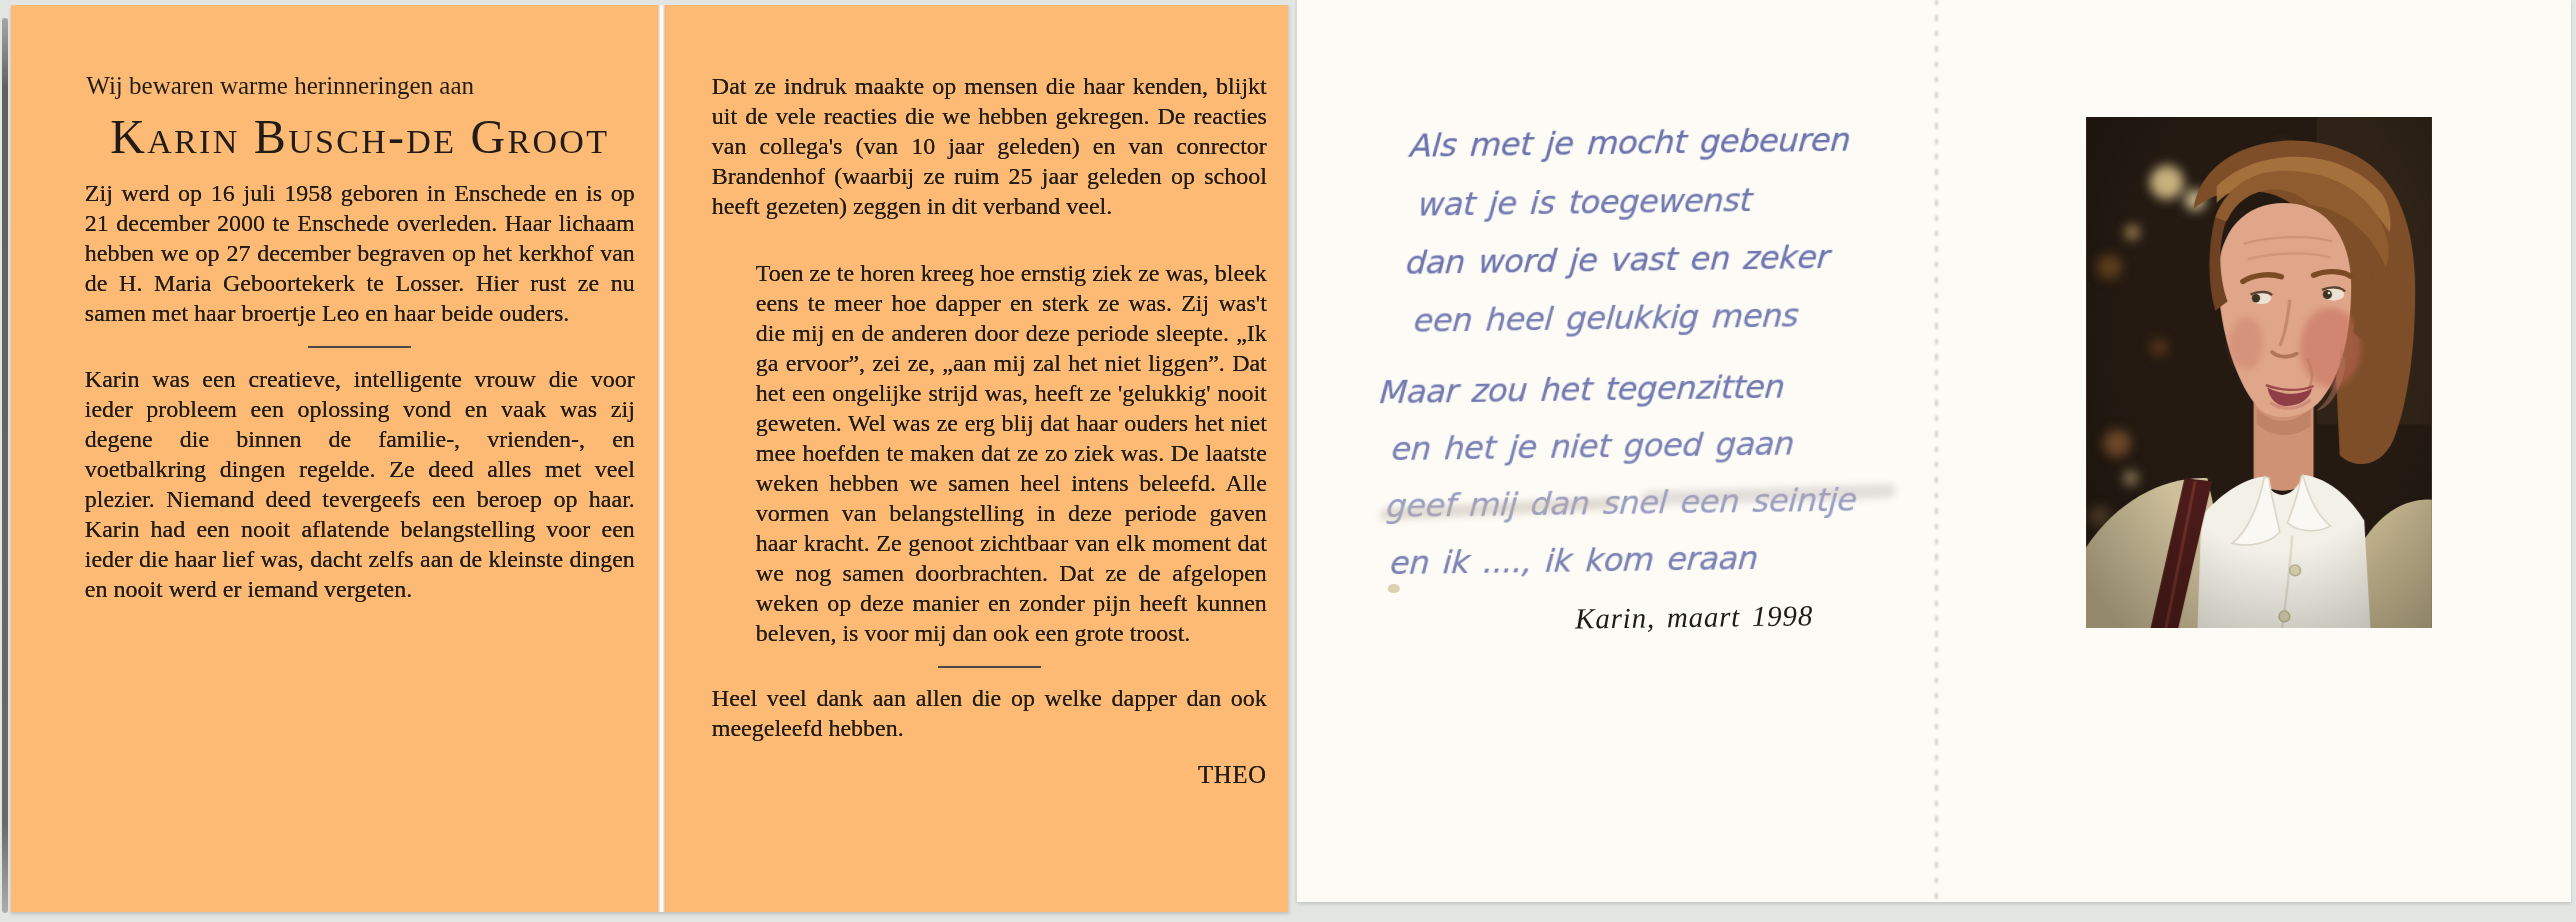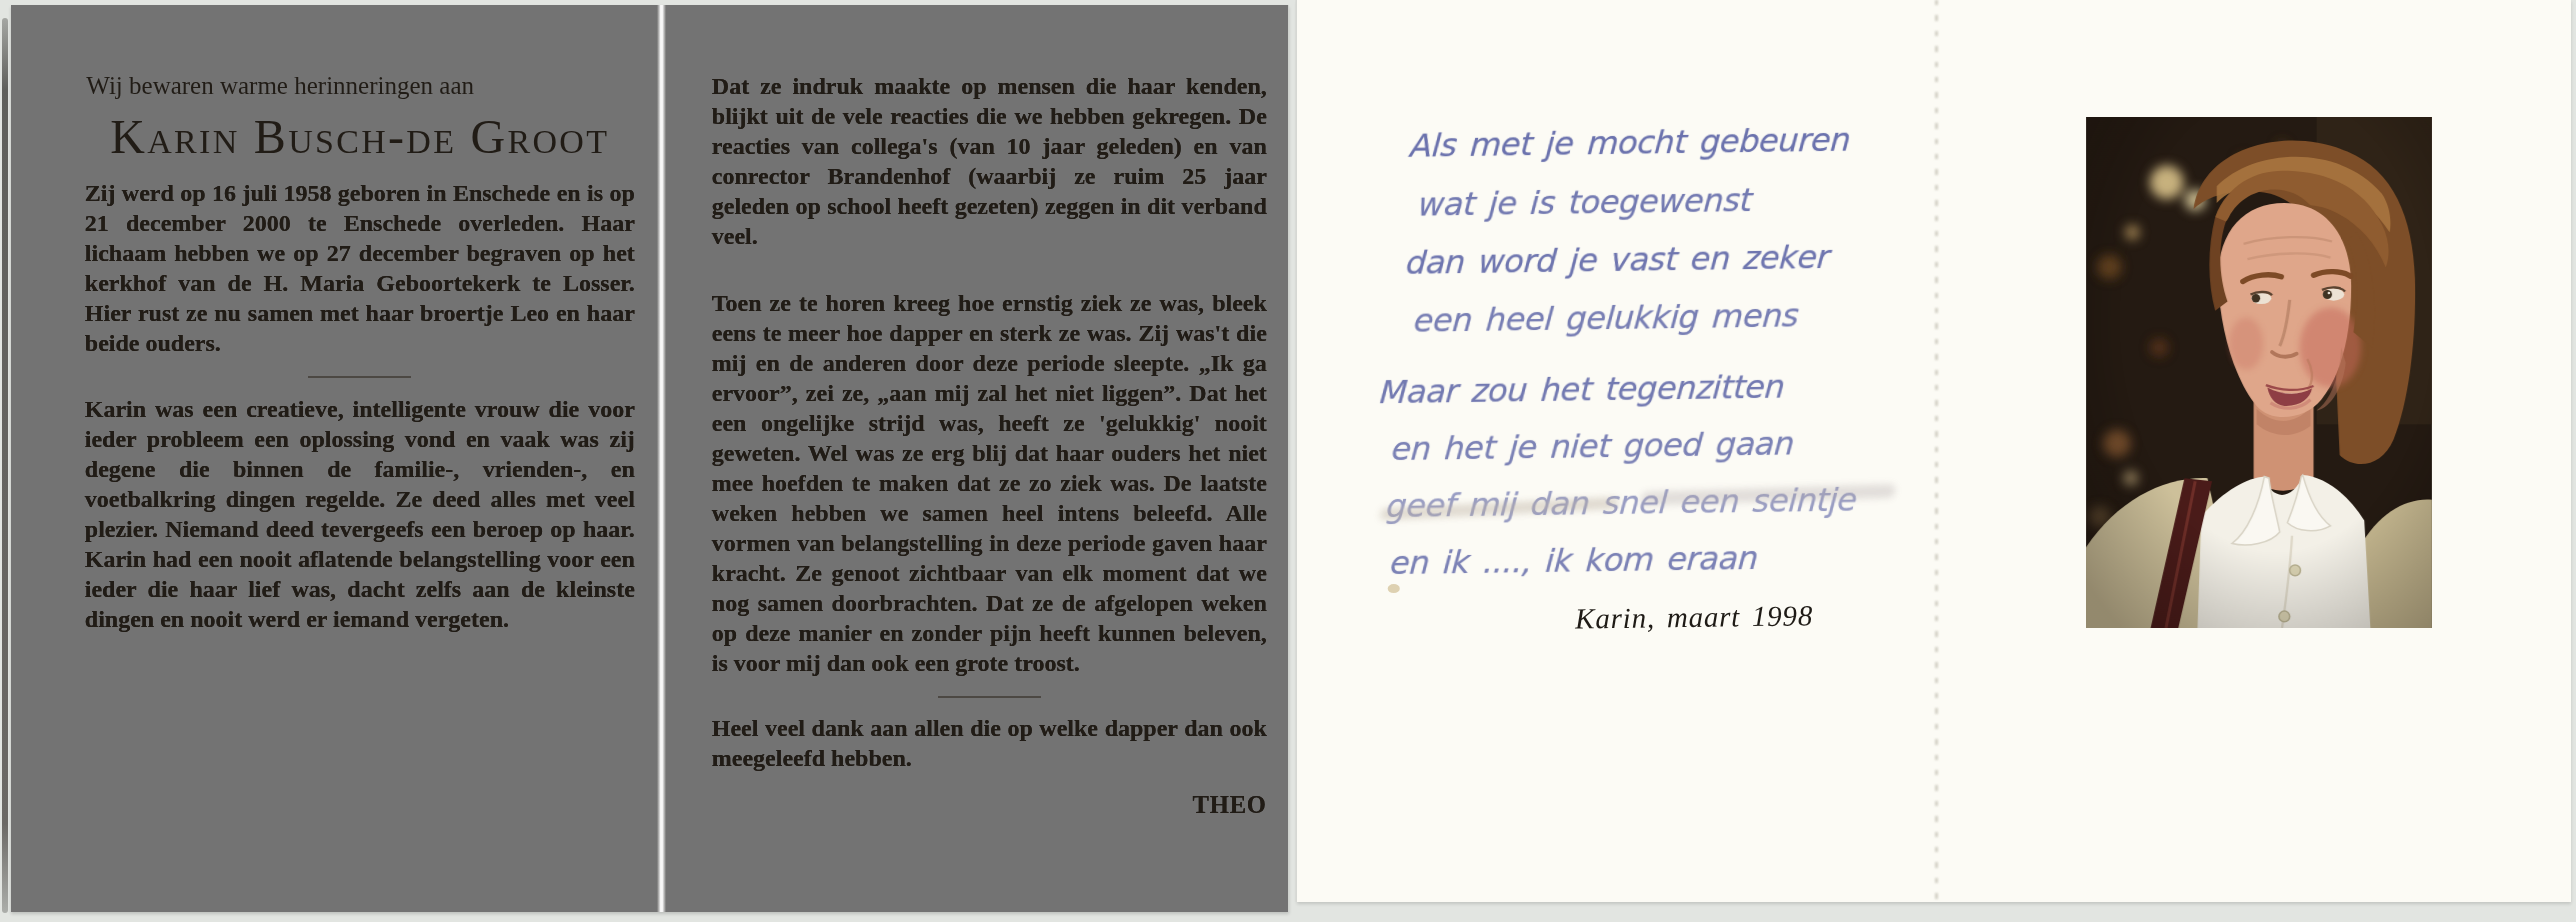--- a/index.html
+++ b/index.html
@@ -1,44 +1,44 @@
 <!DOCTYPE html>
 <html style="font-size:12.3px"><head>
 <meta charset="utf-8">
 <style>
   html,body{margin:0;padding:0;background:#dfe2de;}
   #page{position:relative;width:2576px;height:922px;background:#e2e5e1;overflow:hidden;
         font-family:"Liberation Serif",serif;color:#211c16;}
 
   
   .card{position:absolute;box-shadow:0 2.3px 3.1px rgba(0,0,0,.16);}
-  #card-left{left:10.8px;top:4.6px;width:1277px;height:907px;background:#737373;
+  #card-left{left:10.8px;top:4.6px;width:1277px;height:907px;background:#fdba74;
              border-right:1.5px solid #cfd2ce;}
   #card-right{left:1297px;top:0;width:1274px;height:902px;background:#fcfbf5;
               box-shadow:-1.5px 0 0 #d6d8d4,0 2.3px 3.1px rgba(0,0,0,.14);}
 
   #left-edge{position:absolute;left:2.3px;top:18.4px;width:6.1px;height:895px;border-radius:3.1px;opacity:.85;
              background:linear-gradient(180deg,#9a9c98,#484844 8%,#56534f 90%,#a2a4a0);}
 
   #fold-left{position:absolute;left:646px;top:0;width:9.2px;height:100%;
              background:linear-gradient(90deg,rgba(120,120,115,.18),rgba(255,255,255,.95) 40%,
                          rgba(255,255,255,.95) 60%,rgba(120,120,115,.22));}
   #crease-right{position:absolute;left:638px;top:0;width:3.1px;height:100%;filter:blur(0.8px);
              background:repeating-linear-gradient(180deg,rgba(150,145,128,.4) 0 5.4px,rgba(252,251,245,0) 5.4px 15.4px);}
 
   
   .col{position:absolute;top:66px;font-size:24px;line-height:30px;text-align:justify;}
   #col1{left:74px;width:550px;}
   #col2{left:701px;width:555px;}
   .intro{margin:0 0 0 1.5px;font-size:25px;text-align:left;}
   .title{font-size:48px;font-weight:normal;font-variant:small-caps;letter-spacing:2.3px;
          text-align:center;margin:21.5px 0 26px;white-space:nowrap;}
-  .para{margin:0;text-shadow:0 0 0.5px rgba(25,20,14,.9);font-weight:bold;}
+  .para{margin:0;text-shadow:0 0 0.5px rgba(25,20,14,.9);}
   .rule{width:103px;border:0;border-top:2.3px solid #4c4843;margin:18.4px auto 15.4px;}
-  .gap-top{margin-top:37px;}
+  .gap-top{margin-top:37px;margin-left:44px;}
   .gap-top-sm{margin-top:18.4px;}
   #theo{margin-top:17px;letter-spacing:0.8px;font-size:24.6px;text-align:right;}
 
   
   #hand-panel{position:absolute;left:83px;top:114px;width:615px;height:553px;
               font-family:"DejaVu Sans",sans-serif;font-style:italic;color:#5c64a6;
               font-size:32px;letter-spacing:-0.4px;word-spacing:3.8px;transform:rotate(-.8deg);}
   .hl{position:absolute;white-space:nowrap;transform:skewX(-5deg);
       text-shadow:0 0 1.1px rgba(92,100,166,.55);filter:blur(0.2px);}
   .smudge{position:absolute;border-radius:6.1px;filter:blur(3.8px);}

